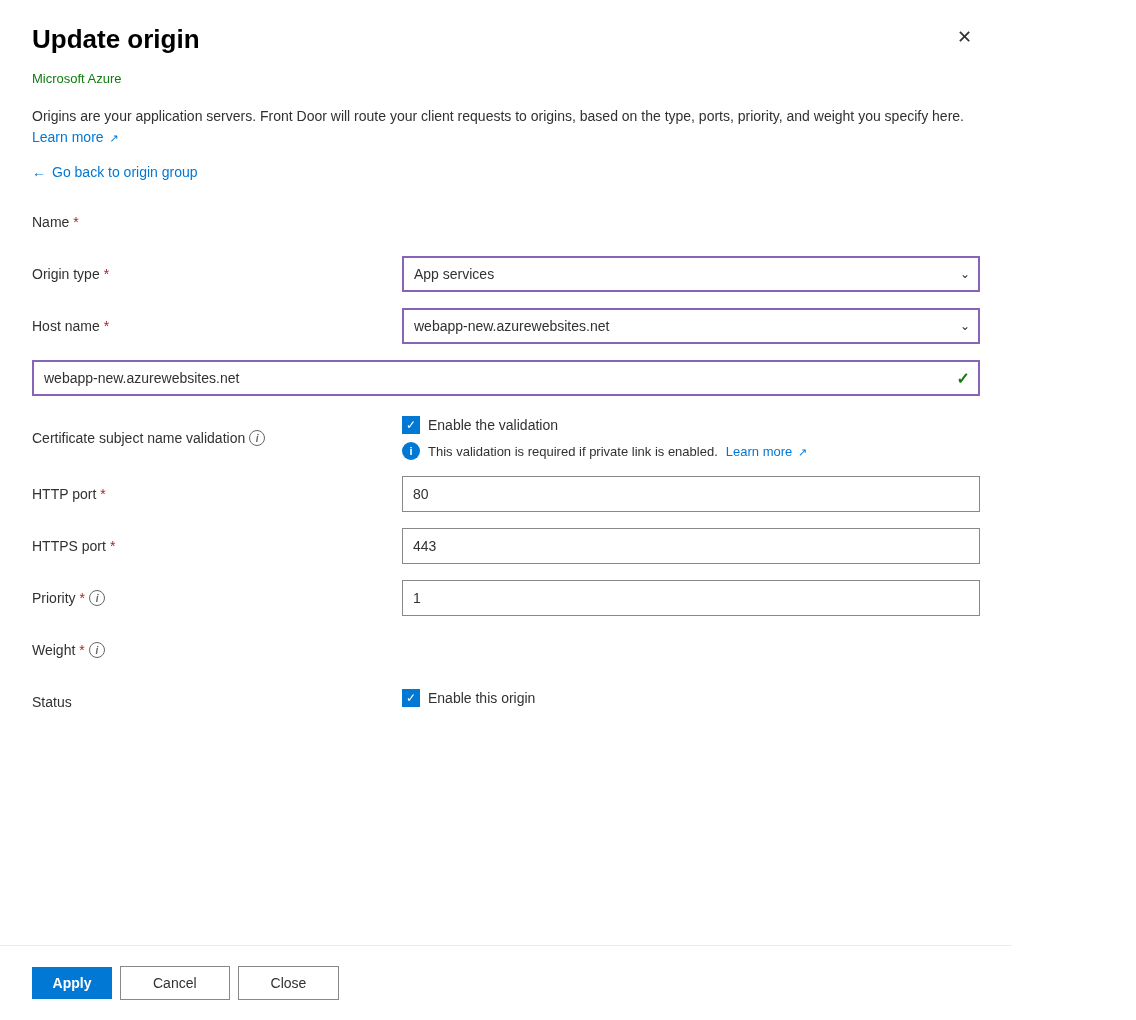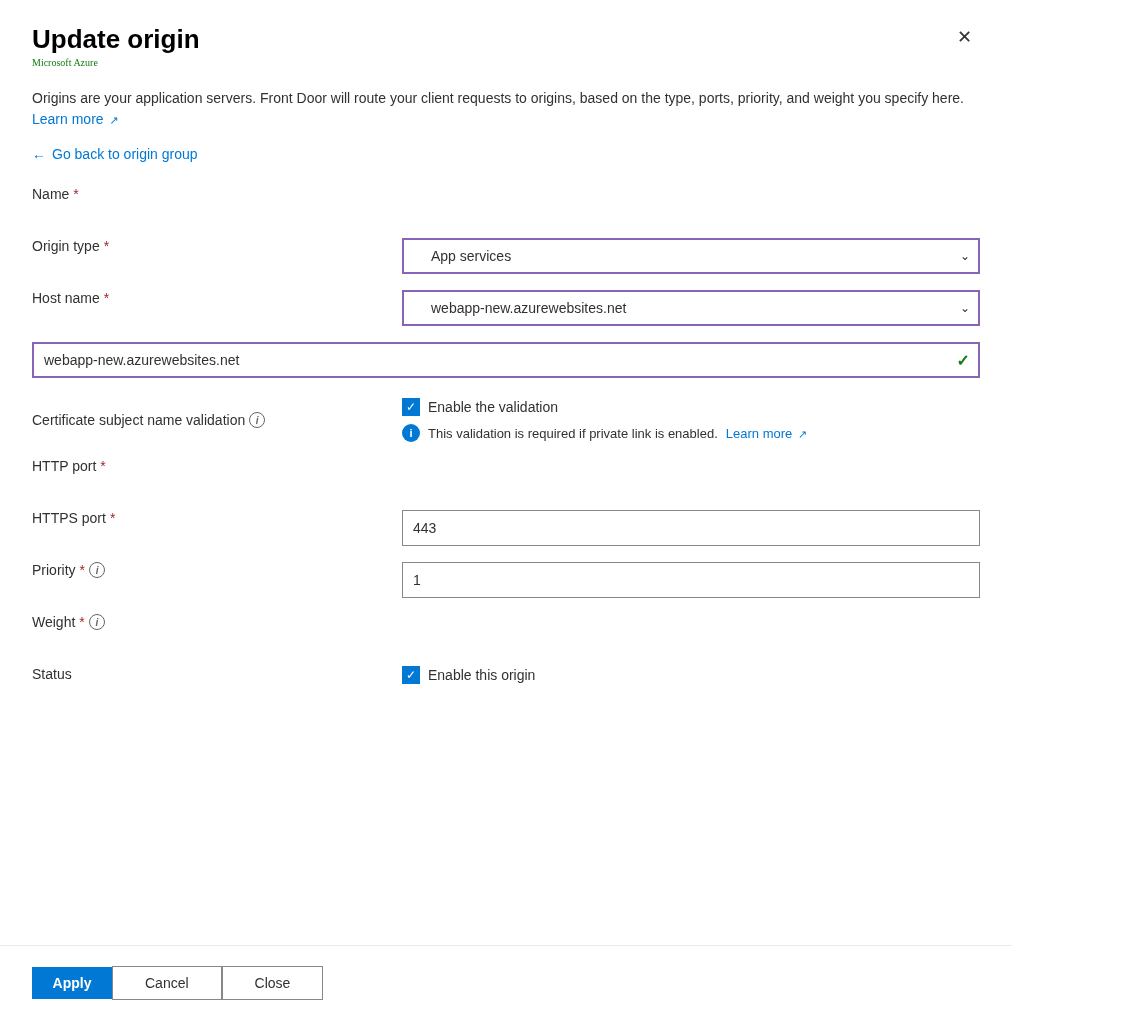--- a/index.html
+++ b/index.html
@@ -28,24 +28,23 @@
       justify-content: space-between;
       align-items: flex-start;
     }
     .panel-title {
       font-size: 26px;
       font-weight: 600;
       color: #000;
       line-height: 1.2;
     }
     .panel-subtitle {
-      font-size: 10px;
+      font-size: 13px;
       color: #107c10;
-      margin-top: 2px;
-      font-family: Liberation Serif, serif;
+      margin-top: 16px;
     }
     .close-btn {
       background: none;
       border: none;
       cursor: pointer;
       font-size: 18px;
       color: #333;
       padding: 4px 8px;
       line-height: 1;
     }
@@ -75,21 +74,21 @@
       display: inline-flex;
       align-items: center;
       gap: 6px;
     }
     .form-body {
       padding: 16px 32px;
       flex: 1;
     }
     .form-row {
       display: flex;
-      align-items: flex-start;
+      align-items: center;
       margin-bottom: 16px;
       min-height: 36px;
     }
     .form-row.align-top {
       align-items: center;
       padding-top: 4px;
     }
     .form-label {
       width: 370px;
       flex-shrink: 0;
@@ -135,21 +134,21 @@
       border-width: 2px;
     }
     .select-wrapper {
       position: relative;
       width: 100%;
     }
     .select-field {
       width: 100%;
       height: 36px;
       border: 1px solid #8a8886;
-      padding: 0 36px 0 27px;
+      padding: 0 36px 0 10px;
       font-size: 14px;
       color: #323130;
       appearance: none;
       background: #fff;
       cursor: pointer;
       outline: none;
     }
     .select-field.active-border {
       border-color: #8764b8;
       border-width: 2px;
@@ -226,21 +225,21 @@
       flex-shrink: 0;
     }
     .validation-note a {
       color: #0078d4;
       text-decoration: none;
     }
     .panel-footer {
       border-top: 1px solid #edebe9;
       padding: 20px 32px;
       display: flex;
-      gap: 0;
+      gap: 8px;
       align-items: center;
       background: #fff;
     }
     .btn-apply {
       background: #0078d4;
       color: #fff;
       border: none;
       padding: 8px 20px;
       font-size: 14px;
       font-weight: 600;
@@ -356,20 +355,23 @@
           </a>
         </div>
       </div>
     </div>
 
     <div class="form-row">
       <div class="form-label">
         <span>HTTP port</span>
         <span class="required-star">*</span>
       </div>
+      <div class="form-control">
+        <input type="text" class="input-field" value="80" style="">
+      </div>
     </div>
 
     <div class="form-row">
       <div class="form-label">
         <span>HTTPS port</span>
         <span class="required-star">*</span>
       </div>
       <div class="form-control">
         <input type="text" class="input-field" value="443" style="">
       </div>

